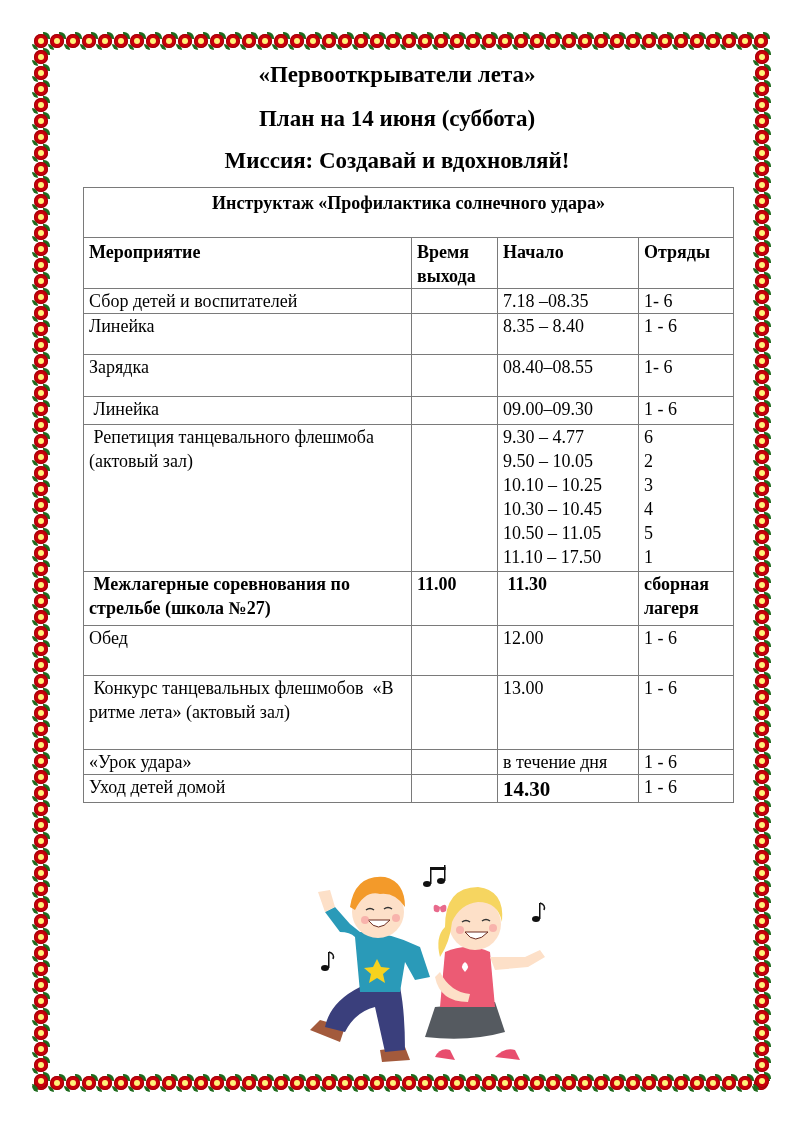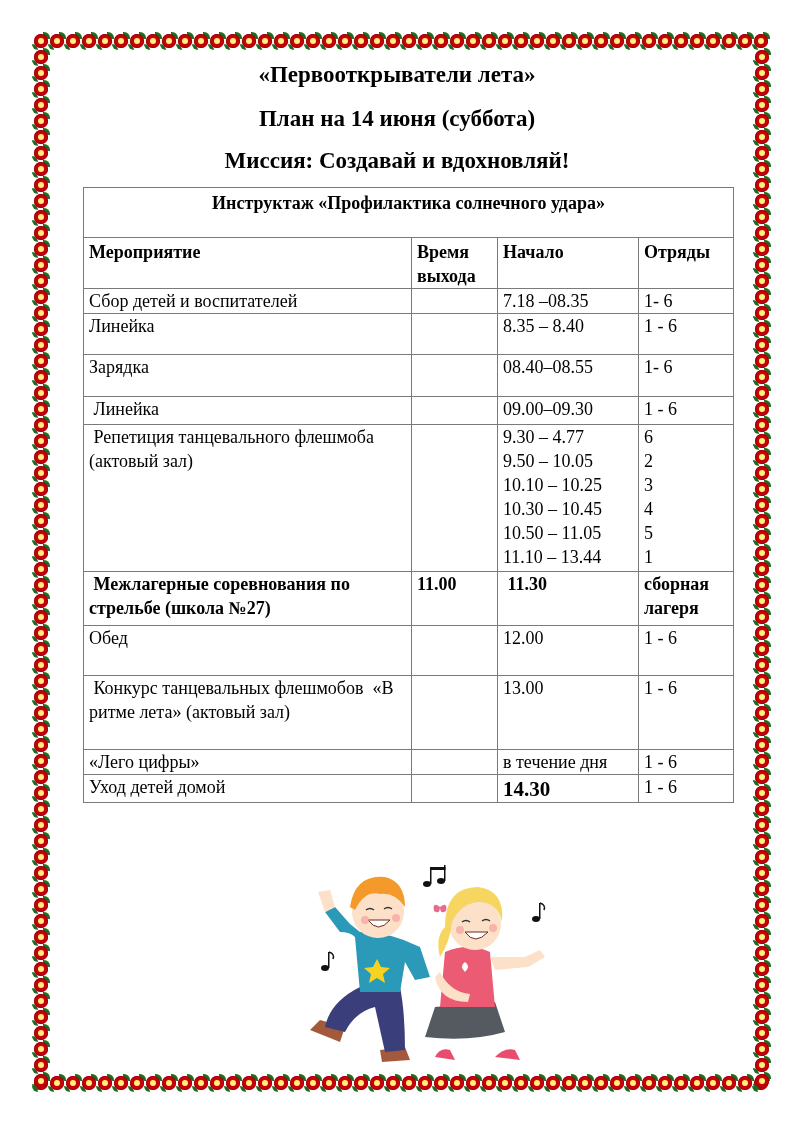--- a/index.html
+++ b/index.html
@@ -1406,21 +1406,21 @@
   </tr>
   <tr style="height:147px;">
     <td style="white-space:pre-wrap;"> Репетиция танцевального флешмоба (актовый зал)</td>
     <td></td>
     <td>
       <div>9.30 – 4.77</div>
       <div>9.50 – 10.05</div>
       <div>10.10 – 10.25</div>
       <div>10.30 – 10.45</div>
       <div>10.50 – 11.05</div>
-      <div>11.10 – 13.44</div>
+      <div>11.10 – 17.50</div>
     </td>
     <td>
       <div>6</div>
       <div>2</div>
       <div>3</div>
       <div>4</div>
       <div>5</div>
       <div>1</div>
     </td>
   </tr>
@@ -1436,21 +1436,21 @@
     <td>12.00</td>
     <td>1 - 6</td>
   </tr>
   <tr style="height:74px;">
     <td style="white-space:pre-wrap;"> Конкурс танцевальных флешмобов  «В ритме лета» (актовый зал)</td>
     <td></td>
     <td>13.00</td>
     <td>1 - 6</td>
   </tr>
   <tr style="height:25px;">
-    <td>«Лего цифры»</td>
+    <td>«Урок удара»</td>
     <td></td>
     <td>в течение дня</td>
     <td>1 - 6</td>
   </tr>
   <tr style="height:28px;">
     <td>Уход детей домой</td>
     <td></td>
     <td class="b" style="font-size:21px; padding-top:2px;">14.30</td>
     <td>1 - 6</td>
   </tr>

